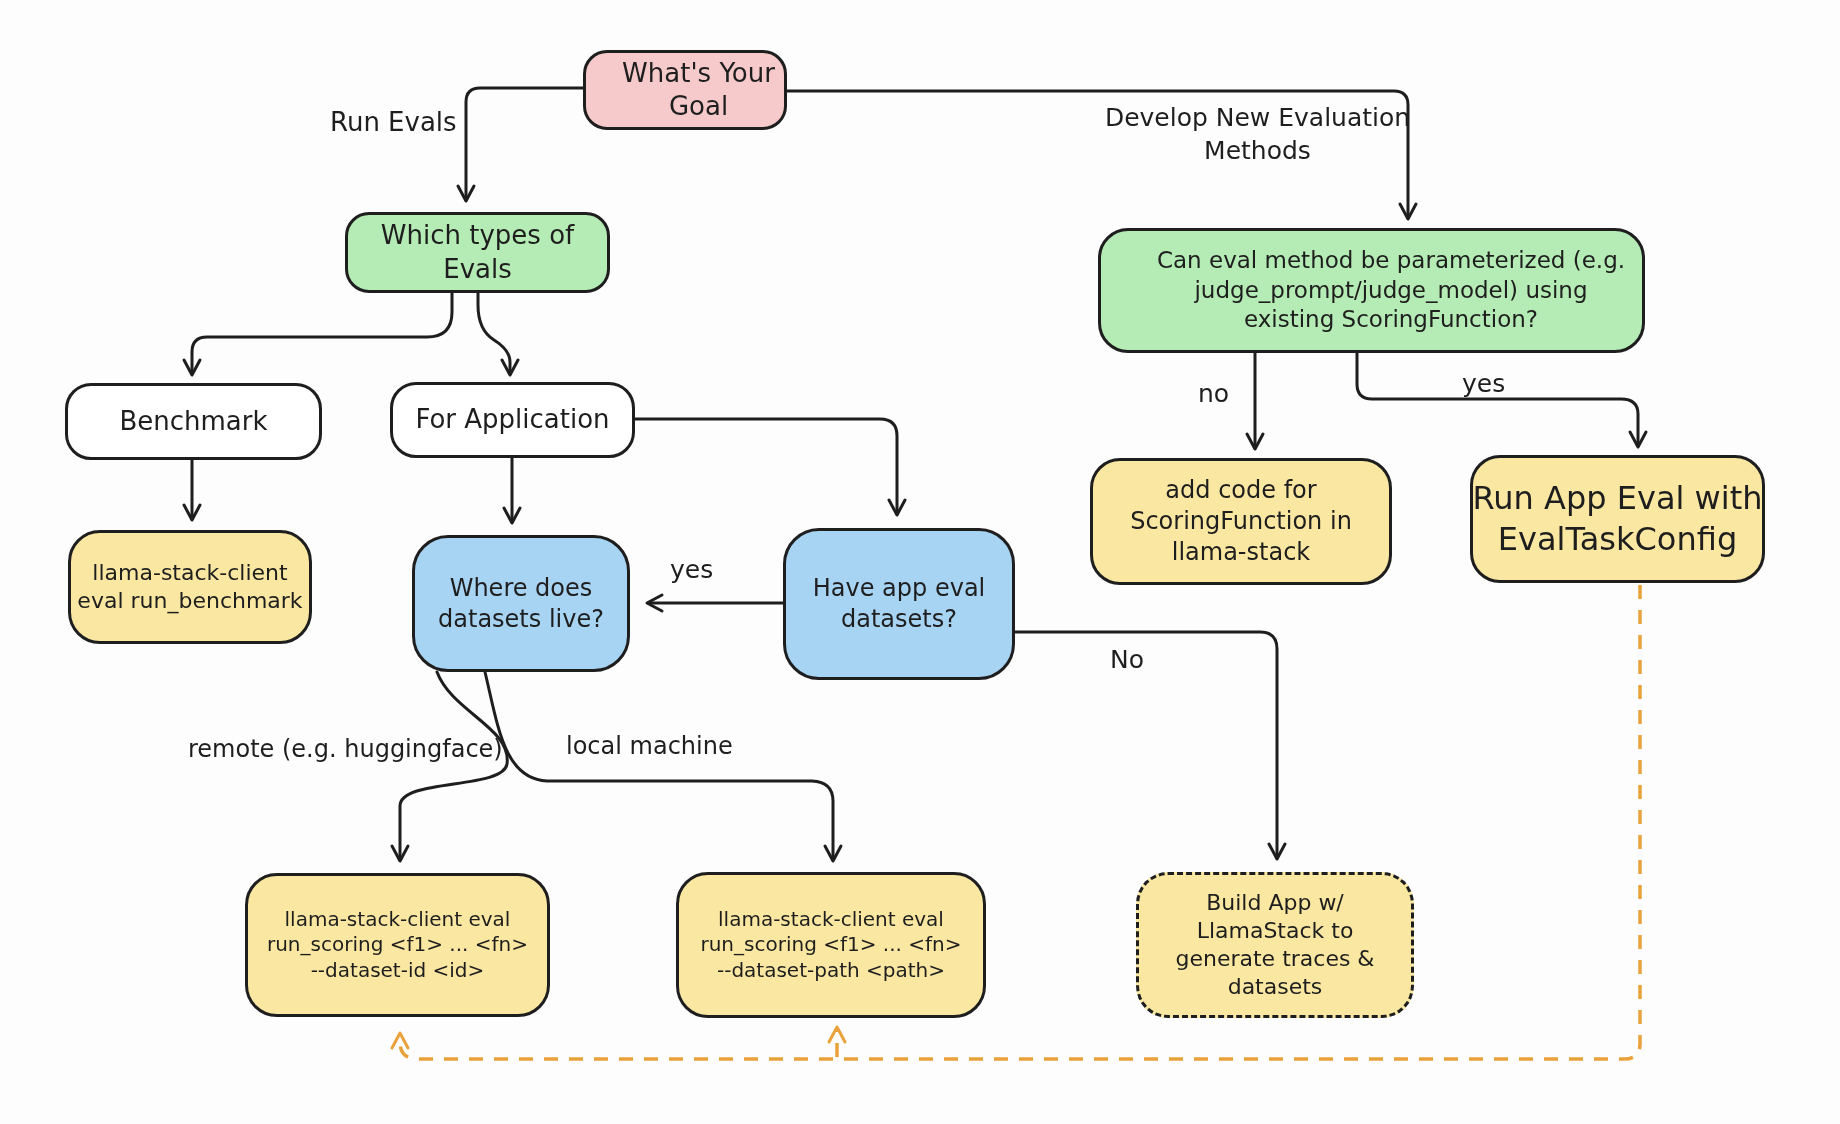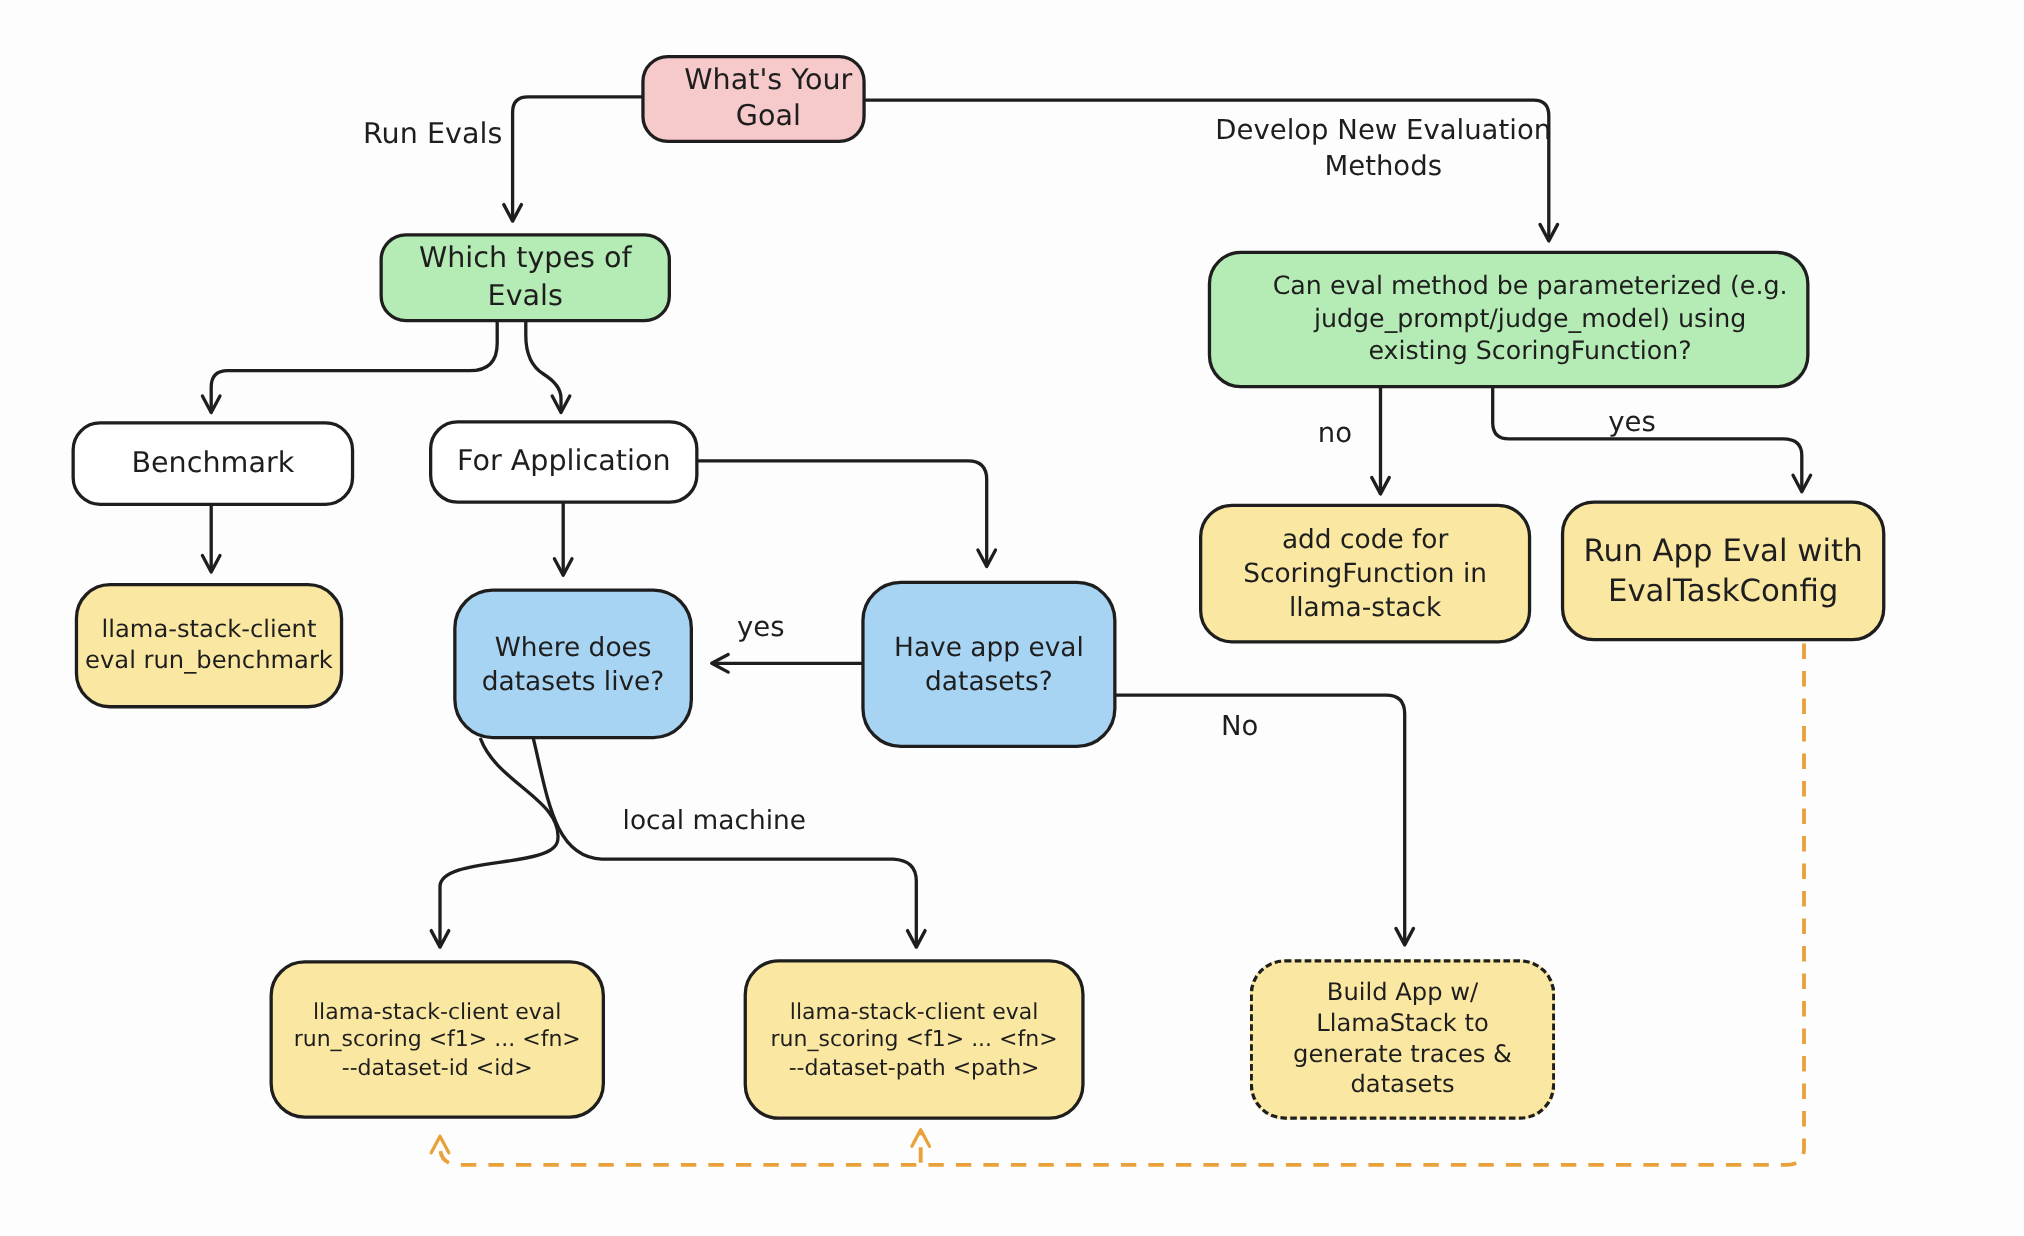--- a/index.html
+++ b/index.html
@@ -84,21 +84,21 @@
   <div class="node bg-blue" style="left:412px;top:535px;width:218px;height:137px;border-radius:36px;font-size:24px;">Where does
 datasets live?</div>
 
   <div class="node bg-blue" style="left:783px;top:528px;width:232px;height:152px;border-radius:36px;font-size:24px;">Have app eval
 datasets?</div>
 
   <div class="node bg-yellow" style="left:1090px;top:458px;width:302px;height:127px;border-radius:30px;font-size:24px;">add code for
 ScoringFunction in
 llama-stack</div>
 
-  <div class="node bg-yellow" style="left:1419px;top:455px;width:295px;height:128px;border-radius:30px;font-size:28px;">Run App Eval with
+  <div class="node bg-yellow" style="left:1470px;top:455px;width:295px;height:128px;border-radius:30px;font-size:32px;">Run App Eval with
 EvalTaskConfig</div>
 
   <div class="node bg-yellow" style="left:245px;top:873px;width:305px;height:144px;border-radius:32px;font-size:20px;">llama-stack-client eval
 run_scoring &lt;f1&gt; ... &lt;fn&gt;
 --dataset-id &lt;id&gt;</div>
 
   <div class="node bg-yellow" style="left:676px;top:872px;width:310px;height:146px;border-radius:32px;font-size:20px;">llama-stack-client eval
 run_scoring &lt;f1&gt; ... &lt;fn&gt;
 --dataset-path &lt;path&gt;</div>
 
@@ -113,16 +113,17 @@
 Methods</div>
 
   <div class="edge-label" style="left:1198px;top:378px;font-size:25px;">no</div>
 
   <div class="edge-label" style="left:1462px;top:368px;font-size:25px;">yes</div>
 
   <div class="edge-label" style="left:670px;top:554px;font-size:25px;">yes</div>
 
   <div class="edge-label" style="left:1110px;top:644px;font-size:25px;">No</div>
 
+  <div class="edge-label" style="left:188px;top:734px;font-size:24px;">remote (e.g. huggingface)</div>
 
   <div class="edge-label" style="left:566px;top:731px;font-size:24px;">local machine</div>
 
 </div>
 
 </body></html>

